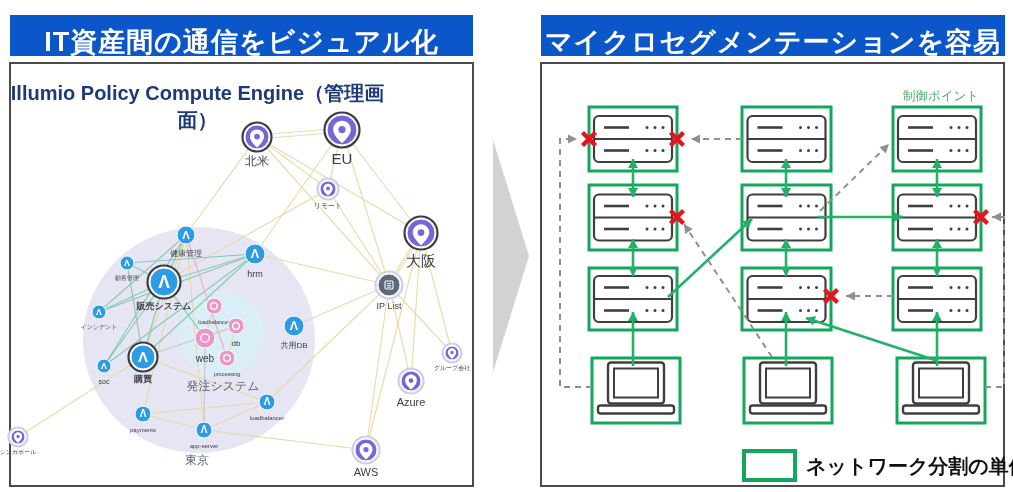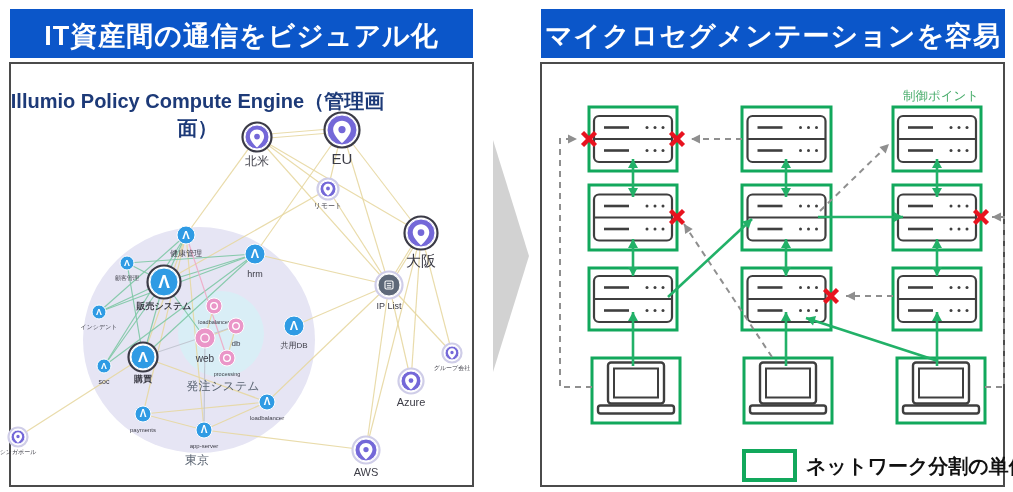--- a/index.html
+++ b/index.html
@@ -1,27 +1,27 @@
 <!DOCTYPE html>
 <html><head>
 <meta charset="utf-8">
 <style>
   html,body{margin:0;padding:0;background:#ffffff;}
   body{width:1013px;height:492px;position:relative;overflow:hidden;
        font-family:"Liberation Sans","DejaVu Sans",sans-serif;}
   .stage{position:absolute;inset:0;}
-  .hdr{position:absolute;top:9px;height:49px;line-height:54px;text-align:center;
+  .hdr{position:absolute;top:15px;height:41px;line-height:54px;text-align:center;
        color:#fff;font-weight:bold;font-size:27px;letter-spacing:1px;}
   .hdr.left{left:10px;width:463px;}
   .hdr.right{left:541px;width:464px;}
   .panel{position:absolute;top:62px;height:425px;background:#fff;
          border:2px solid #4b4b4b;box-sizing:border-box;}
   .panel.left{left:9px;width:465px;}
   .panel.right{left:540px;width:465px;}
-  .subtitle{position:absolute;left:9px;top:88px;width:377px;text-align:center;
+  .subtitle{position:absolute;left:9px;top:80px;width:377px;text-align:center;
             font-weight:bold;font-size:20px;}
   svg#diagram{position:absolute;left:0;top:0;}
   text{font-family:"Liberation Sans","DejaVu Sans",sans-serif;}
 </style>
 </head>
 <body>
 
 <div class="stage">
   <div class="hdr left" style="background: rgb(11, 86, 201); color: rgb(255, 255, 255);">IT資産間の通信をビジュアル化</div>
   <div class="hdr right" style="background: rgb(11, 86, 201); color: rgb(255, 255, 255);">マイクロセグメンテーションを容易に実現</div>

